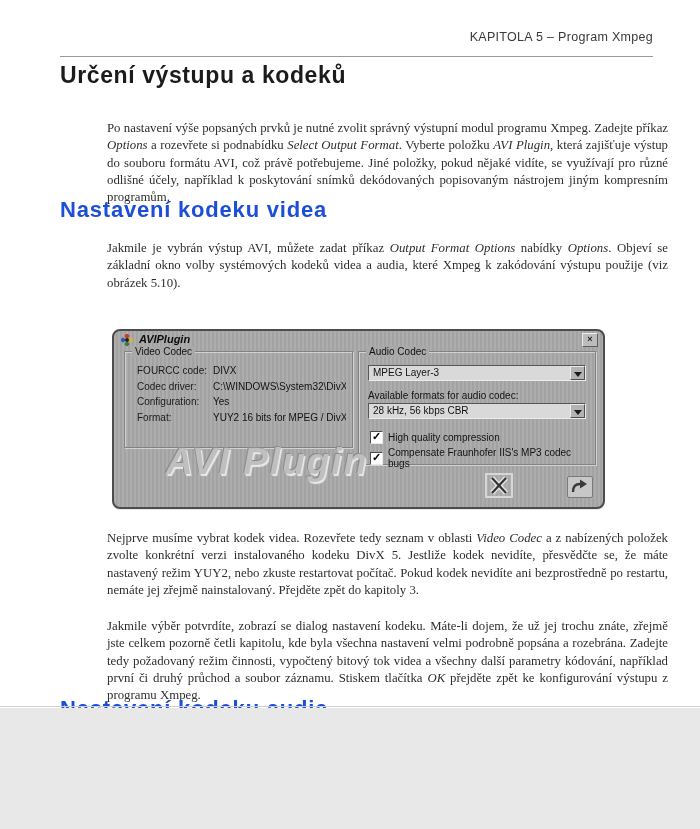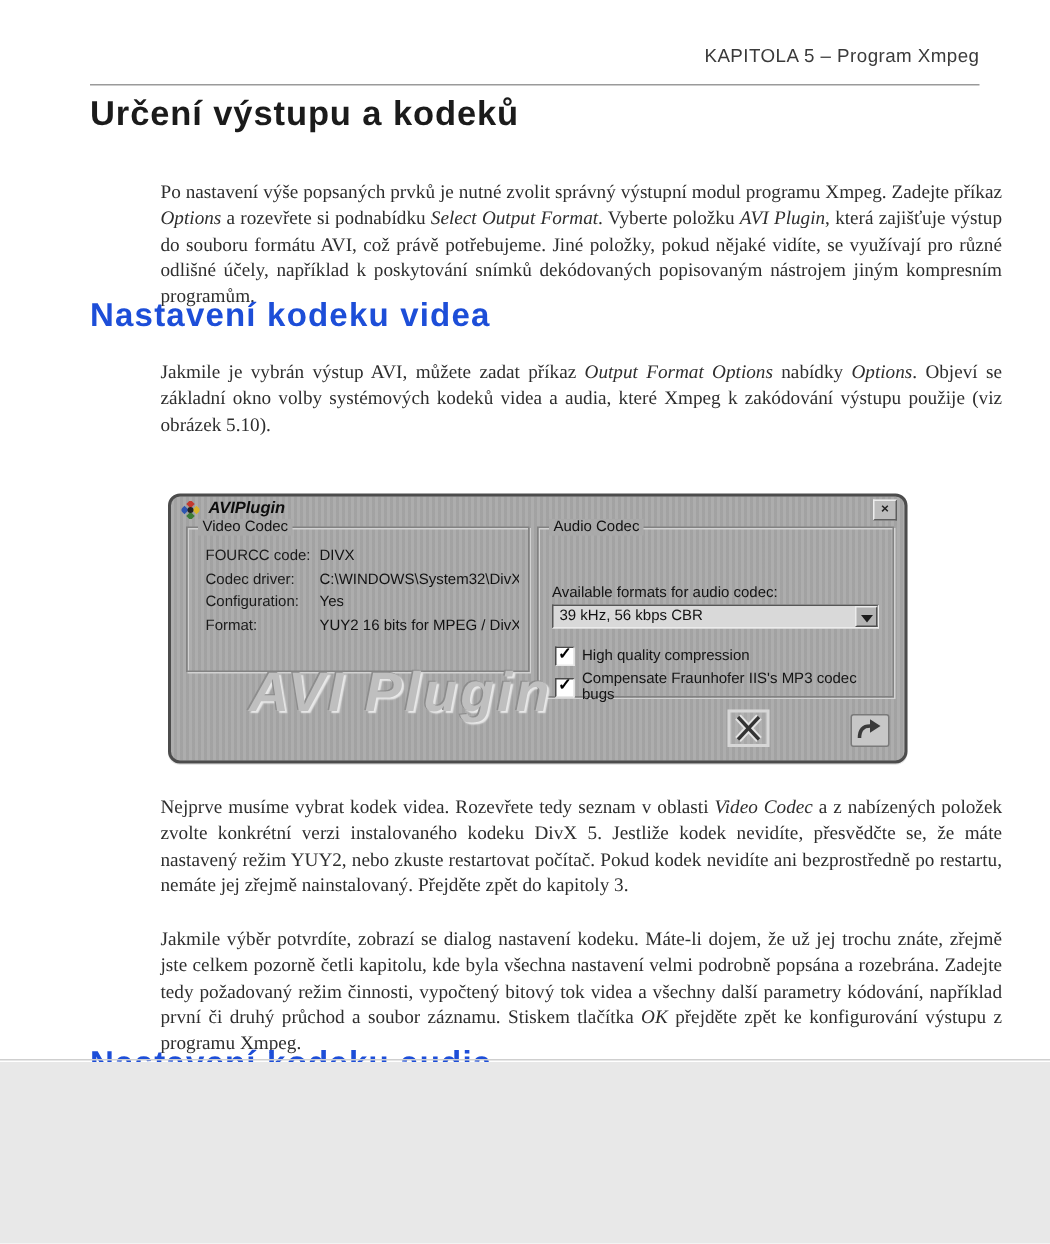--- a/index.html
+++ b/index.html
@@ -189,23 +189,27 @@
         </div>
         <div class="info-row">
           <span class="lbl">Format:</span>
           <span class="val">YUY2 16 bits for MPEG / DivX ;-)</span>
         </div>
       </div>
     </div>
 
     <div class="group audio-group">
       <span class="group-label">Audio Codec</span>
+      <div class="dropdown audio-dd1">
+        <span>MPEG Layer-3</span>
+        <span class="dd-btn"></span>
+      </div>
       <span class="formats-label">Available formats for audio codec:</span>
       <div class="dropdown audio-dd2">
-        <span>39 kHz,  56 kbps CBR</span>
+        <span>28 kHz,  56 kbps CBR</span>
         <span class="dd-btn"></span>
       </div>
       <div class="check-row cb1">
         <span class="checkbox">
             <span class="checkmark">✓</span>
           </span>
         <span>High quality compression</span>
       </div>
       <div class="check-row cb2">
         <span class="checkbox">

